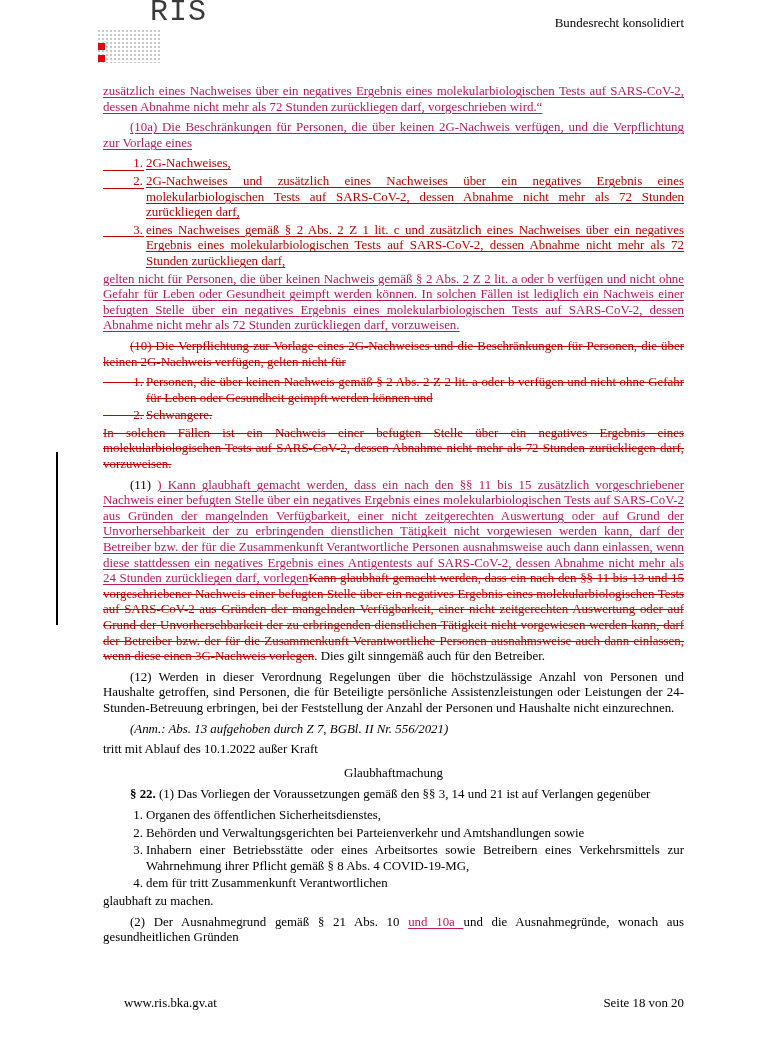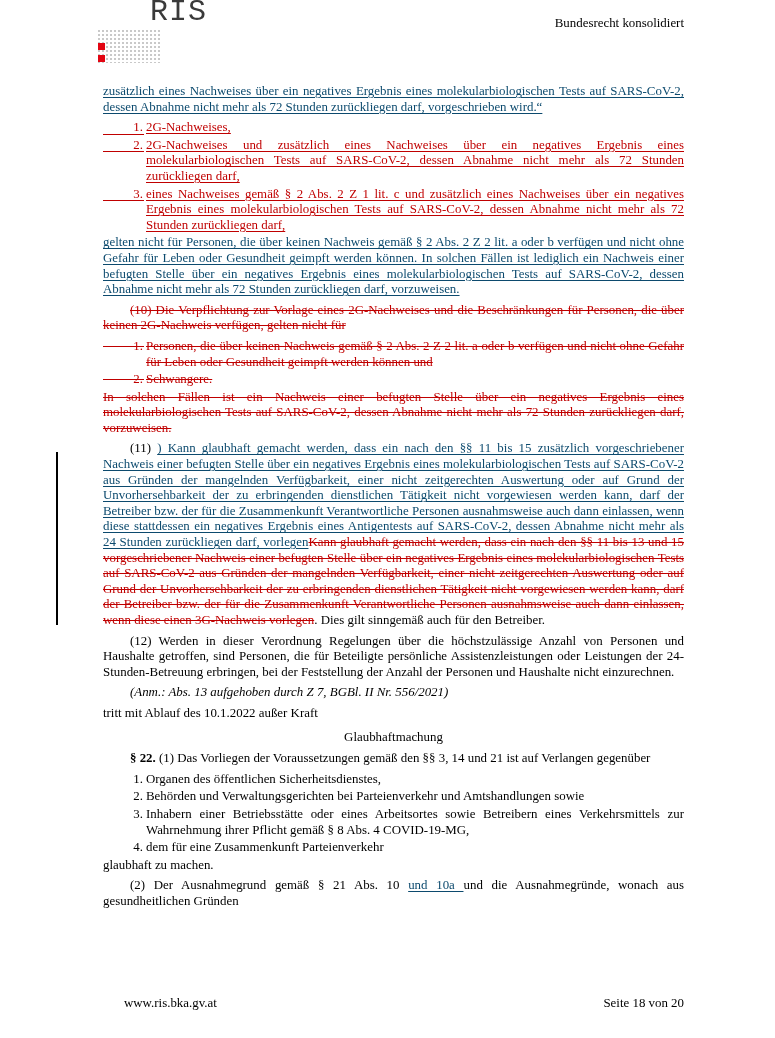--- a/index.html
+++ b/index.html
@@ -18,21 +18,21 @@
     font-family:Liberation Mono, monospace;font-size:30px;font-weight:400;
     color:#3a3a3a;letter-spacing:1px;margin-left:44px;}
   .logo-sq{position:absolute;width:7px;height:7px;background:#e30613;}
   .logo-sq.s1{left:1px;top:32px;}
   .logo-sq.s2{left:1px;top:44px;}
   .header-right{position:absolute;top:16px;right:91px;font-size:12.9px;}
   
   .page-content{position:absolute;left:103px;top:84px;width:581px;}
   p{margin:0 0 5px 0;text-align:justify;}
   .indent{text-indent:27px;}
-  .ins{color:#0c4a6e;text-decoration:underline;text-decoration-thickness:1px;text-underline-offset:2px;}
+  .ins{color:#be185d;text-decoration:underline;text-decoration-thickness:1px;text-underline-offset:2px;}
   .del{color:#c00000;text-decoration:line-through;text-decoration-thickness:1px;}
   .li-row{display:flex;align-items:flex-start;margin:0 0 2px 0;}
   .li-marker{flex:0 0 43px;text-align:right;padding-right:3px;box-sizing:border-box;
     position:relative;white-space:nowrap;}
   .li-body{flex:1;text-align:justify;}
   .ins-row .li-marker,.ins-row .li-body{color:#c00000;}
   .ins-row .li-body{text-decoration:underline;text-decoration-thickness:1px;text-underline-offset:2px;}
   .ins-row .li-marker::after{content:"";position:absolute;left:0;right:2px;bottom:1px;height:1px;background:#c00000;}
   .del-row .li-marker,.del-row .li-body{color:#c00000;}
   .del-row .li-body{text-decoration:line-through;text-decoration-thickness:1px;}
@@ -57,20 +57,21 @@
   <div class="logo-text">RIS</div>
 </div>
 <div class="header-right">Bundesrecht konsolidiert</div>
 
 <div class="change-bar"></div>
 
 <div class="page-content">
 
   <p><span class="ins">zusätzlich eines Nachweises über ein negatives Ergebnis eines molekularbiologischen Tests auf SARS-CoV-2, dessen Abnahme nicht mehr als 72 Stunden zurückliegen darf, vorgeschrieben wird.“</span></p>
 
+  <p class="indent"><span class="ins">(10a) Die Beschränkungen für Personen, die über keinen 2G-Nachweis verfügen, und die Verpflichtung zur Vorlage eines</span></p>
 
   <div class="li-row ins-row">
     <span class="li-marker">1.</span>
     <span class="li-body">2G-Nachweises,</span>
   </div>
   <div class="li-row ins-row">
     <span class="li-marker">2.</span>
     <span class="li-body">2G-Nachweises und zusätzlich eines Nachweises über ein negatives Ergebnis eines molekularbiologischen Tests auf SARS-CoV-2, dessen Abnahme nicht mehr als 72 Stunden zurückliegen darf,</span>
   </div>
   <div class="li-row ins-row">
@@ -112,21 +113,21 @@
   <div class="li-row black-list">
     <span class="li-marker">2.</span>
     <span class="li-body">Behörden und Verwaltungsgerichten bei Parteienverkehr und Amtshandlungen sowie</span>
   </div>
   <div class="li-row black-list">
     <span class="li-marker">3.</span>
     <span class="li-body">Inhabern einer Betriebsstätte oder eines Arbeitsortes sowie Betreibern eines Verkehrsmittels zur Wahrnehmung ihrer Pflicht gemäß § 8 Abs. 4 COVID-19-MG,</span>
   </div>
   <div class="li-row black-list">
     <span class="li-marker">4.</span>
-    <span class="li-body">dem für eine Zusammenkunft Parteienverkehr</span>
+    <span class="li-body">dem für tritt Zusammenkunft Verantwortlichen</span>
   </div>
 
   <p>glaubhaft zu machen.</p>
 
   <p class="indent"><span>(2) Der Ausnahmegrund gemäß § 21 Abs. 10 </span><span class="ins">und 10a </span><span>und die Ausnahmegründe, wonach aus gesundheitlichen Gründen</span></p>
 
 </div>
 
 <div class="footer">
   <span>www.ris.bka.gv.at</span>

